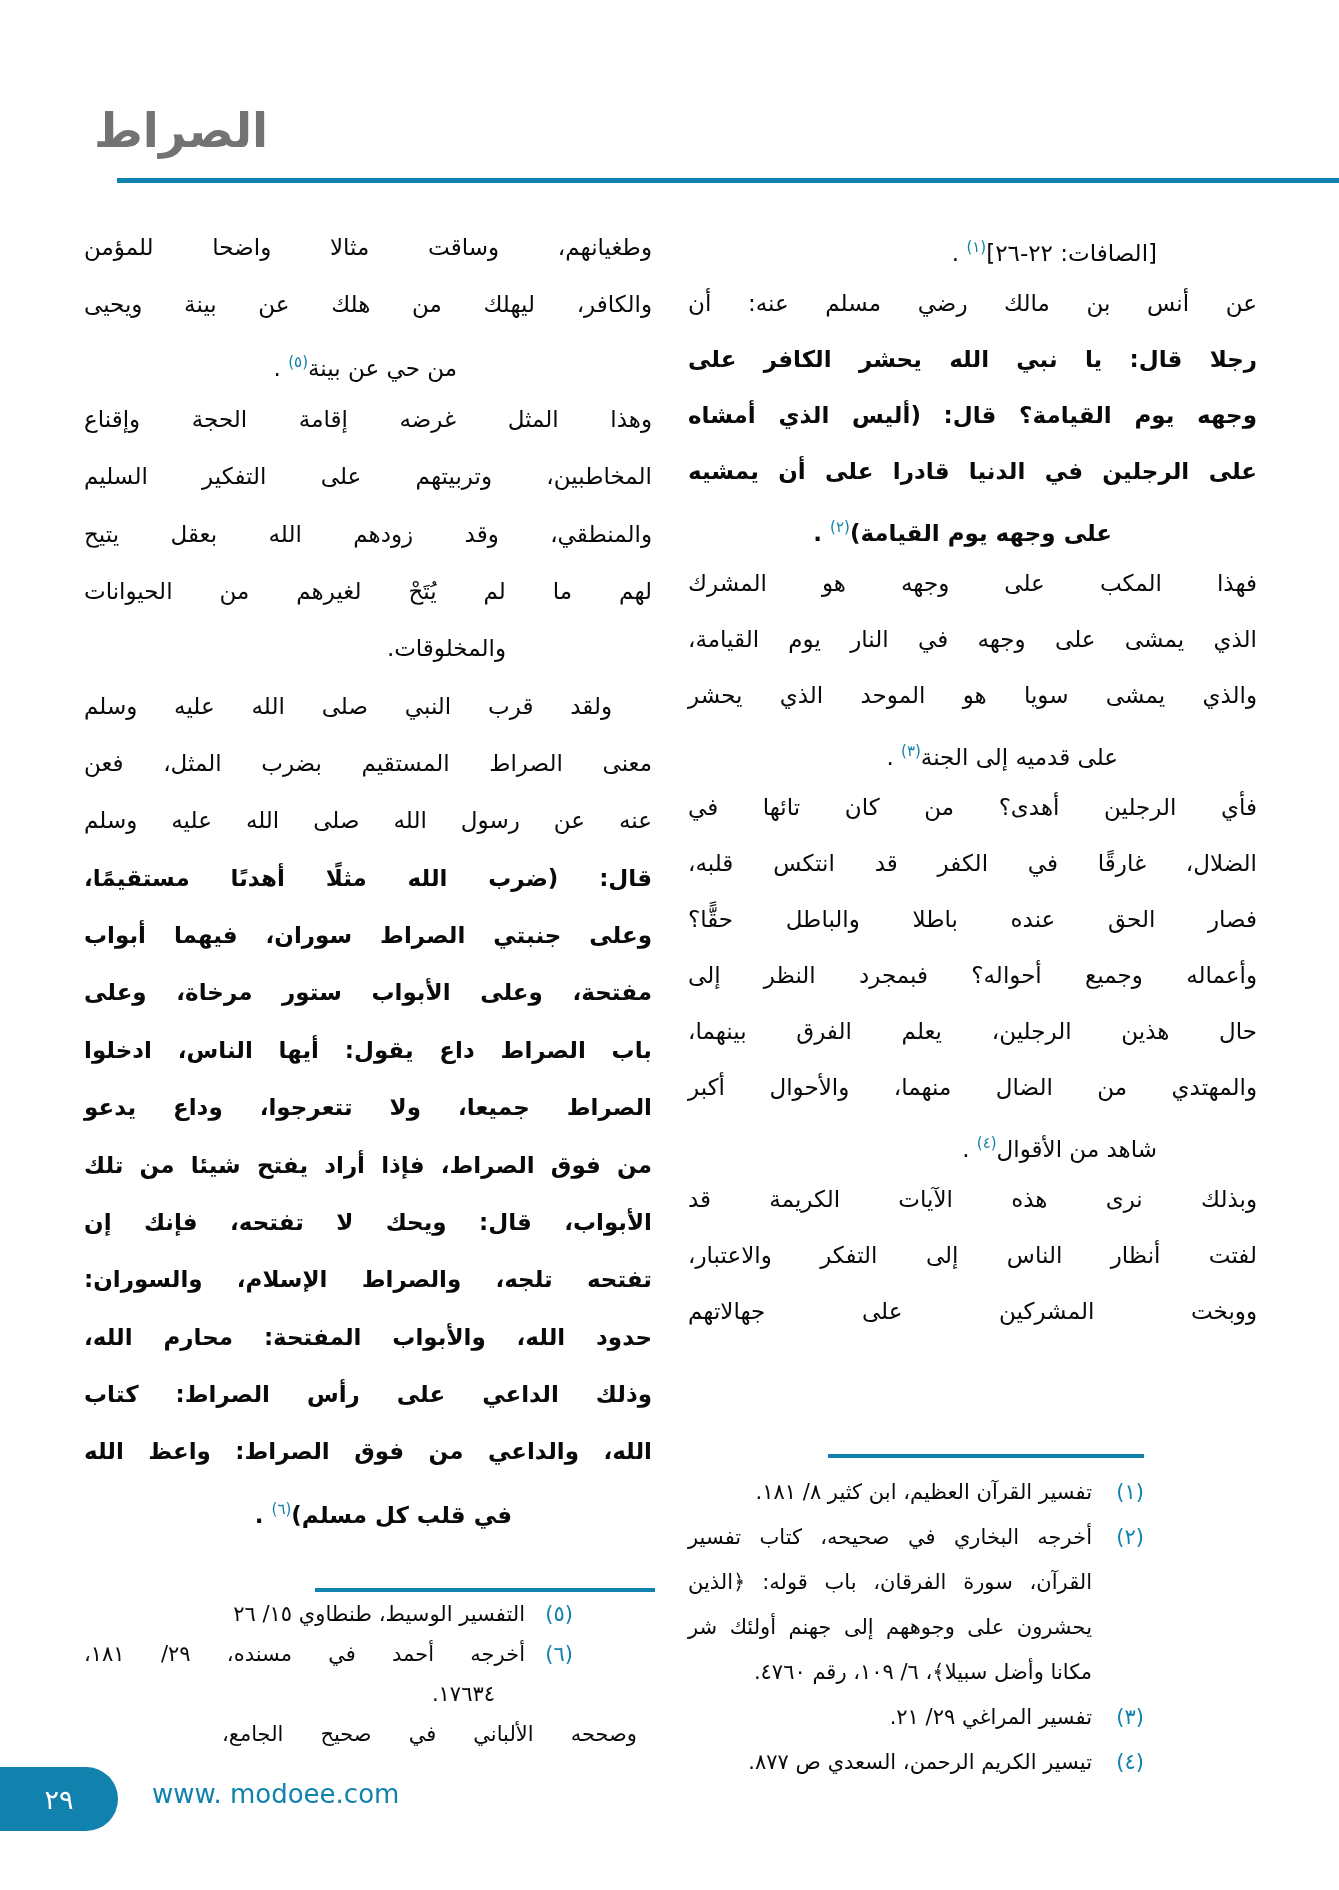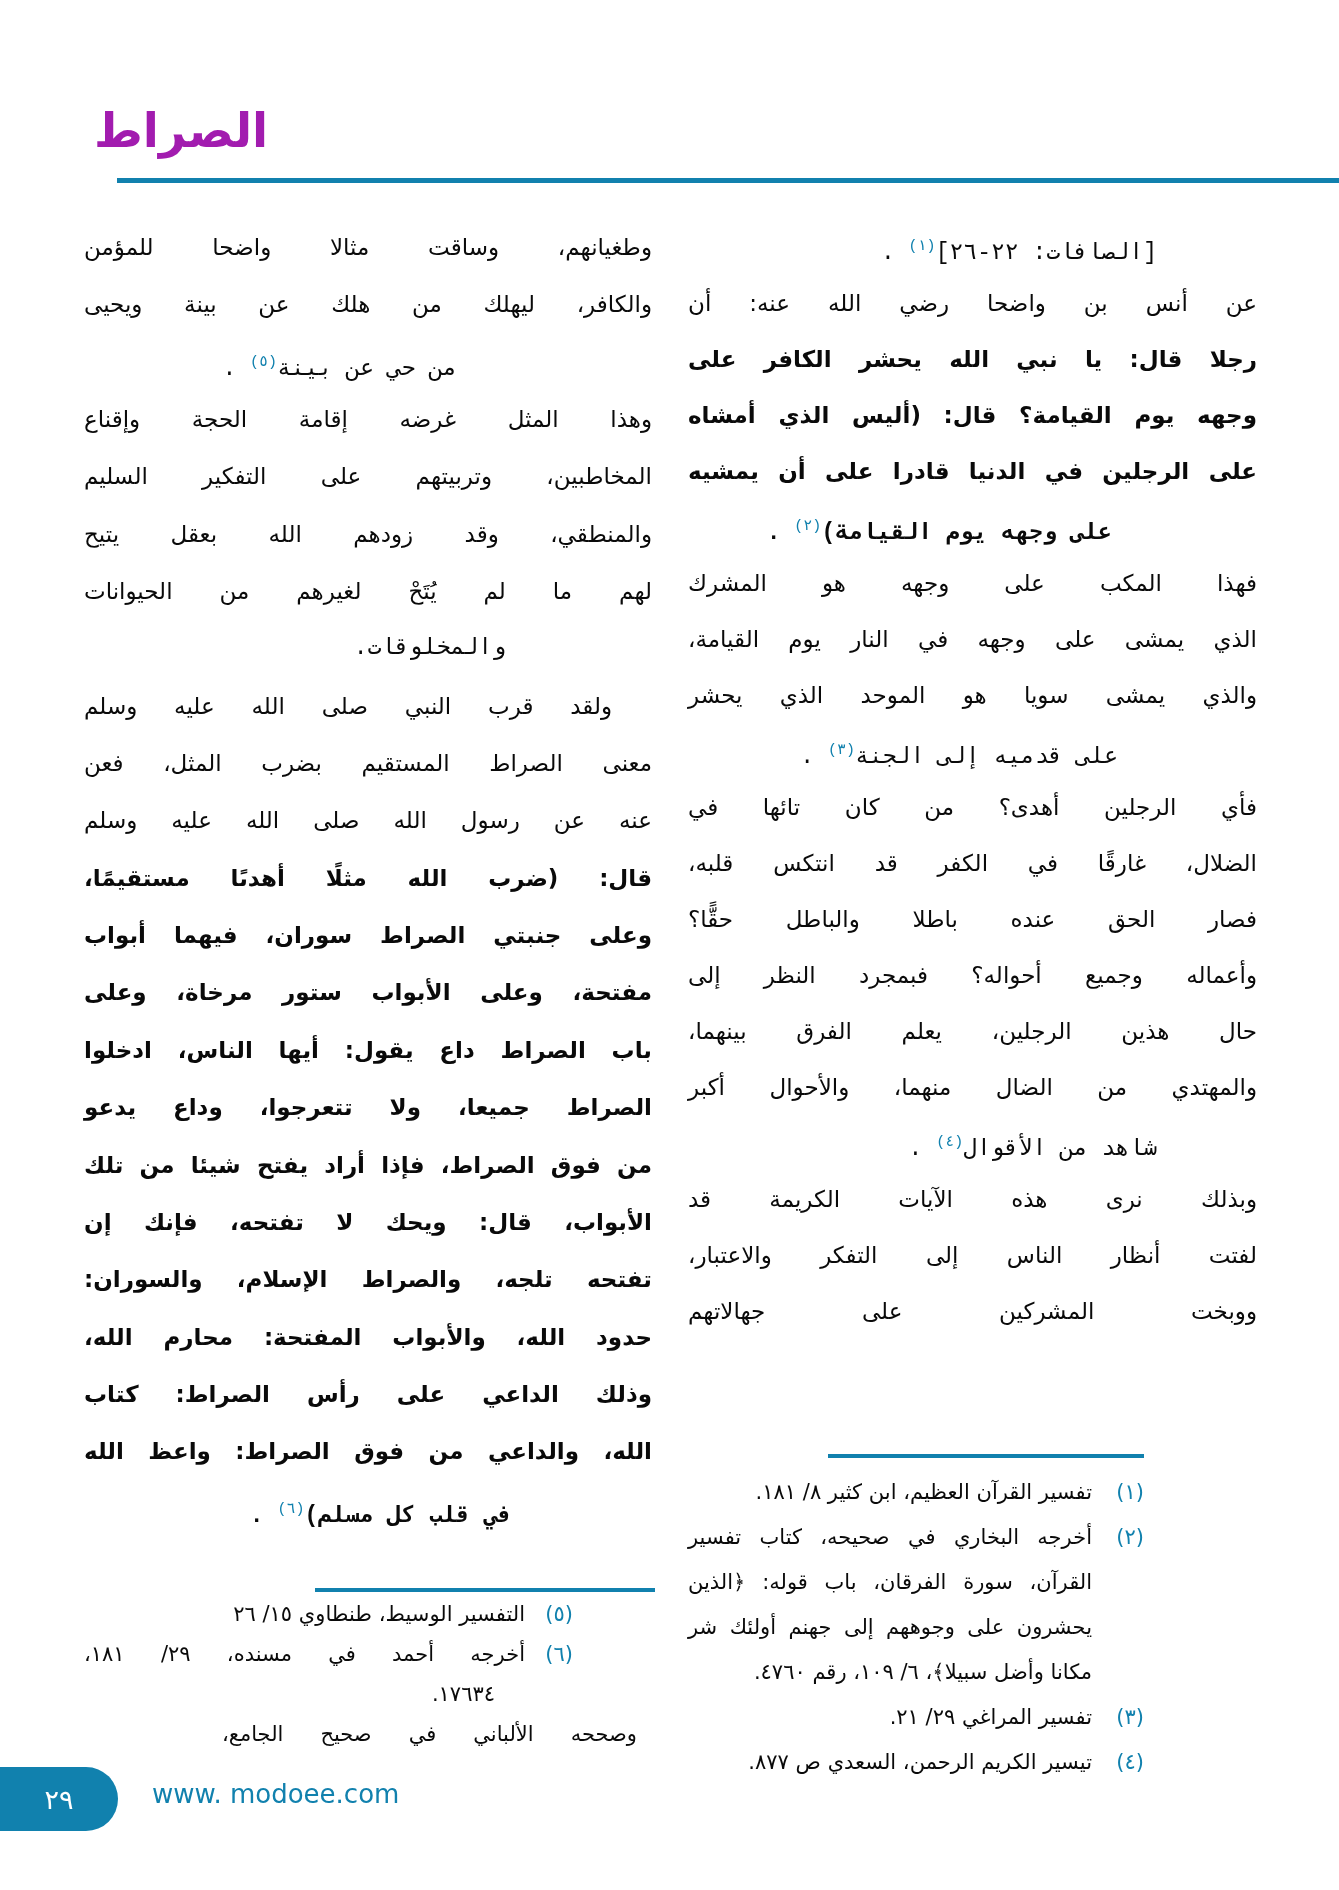--- a/index.html
+++ b/index.html
@@ -2,31 +2,31 @@
 <html><head>
 <meta charset="utf-8">
 <style>
   html,body{margin:0;padding:0;background:#ffffff;}
   body{width:1339px;height:1890px;position:relative;overflow:hidden;
        font-family:"DejaVu Sans",sans-serif;color:#0a0a0a;}
   .page{position:absolute;inset:0;}
 
   
   .title{position:absolute;left:94px;top:103px;font-size:47px;font-weight:bold;
-         color:#a21caf;direction:rtl;}
+         color:#737373;direction:rtl;}
   .rule{position:absolute;left:117px;right:0;top:178px;height:5px;background:#1181ae;}
 
   
   .col{position:absolute;top:219px;direction:rtl;}
   .col-right{left:688px;width:569px;}
   .col-left{left:84px;width:568px;}
   .line{text-align:justify;text-align-last:justify;font-size:23px;white-space:normal;}
   .col-right .line{height:56px;line-height:56px;}
   .col-left .line{height:57.35px;line-height:57.35px;}
-  .line.last{text-align:right;text-align-last:right;font-family:Liberation Mono, monospace;}
+  .line.last{text-align:right;text-align-last:right;}
   .b{font-weight:bold;}
   .sup{color:#1181ae;font-size:15px;vertical-align:9px;letter-spacing:1px;}
 
   
   .fnsep{position:absolute;height:4px;background:#1181ae;}
   .fnsep-right{left:828px;top:1454px;width:316px;}
   .fnsep-left{left:315px;top:1588px;width:340px;}
 
   
   .fns{position:absolute;direction:rtl;font-size:21px;}
@@ -52,21 +52,21 @@
 </head>
 <body>
 
 <div class="page">
 
   <div class="title">الصراط</div>
   <div class="rule"></div>
 
   <div class="col col-right" id="col-right">
       <div class="line last" style="padding-right: 100px;"><span>[الصافات: ٢٢-٢٦]</span><span class="sup">(١)</span><span> .</span></div>
-      <div class="line"><span>عن أنس بن واضحا رضي الله عنه: أن</span></div>
+      <div class="line"><span>عن أنس بن مالك رضي مسلم عنه: أن</span></div>
       <div class="line"><span class="b">رجلا قال: يا نبي الله يحشر الكافر على</span></div>
       <div class="line"><span class="b">وجهه يوم القيامة؟ قال: (أليس الذي أمشاه</span></div>
       <div class="line"><span class="b">على الرجلين في الدنيا قادرا على أن يمشيه</span></div>
       <div class="line last" style="padding-right: 145px;"><span class="b">على وجهه يوم القيامة)</span><span class="sup">(٢)</span><span class="b"> .</span></div>
       <div class="line"><span>فهذا المكب على وجهه هو المشرك</span></div>
       <div class="line"><span>الذي يمشى على وجهه في النار يوم القيامة،</span></div>
       <div class="line"><span>والذي يمشى سويا هو الموحد الذي يحشر</span></div>
       <div class="line last" style="padding-right: 139px;"><span>على قدميه إلى الجنة</span><span class="sup">(٣)</span><span> .</span></div>
       <div class="line"><span>فأي الرجلين أهدى؟ من كان تائها في</span></div>
       <div class="line"><span>الضلال، غارقًا في الكفر قد انتكس قلبه،</span></div>

